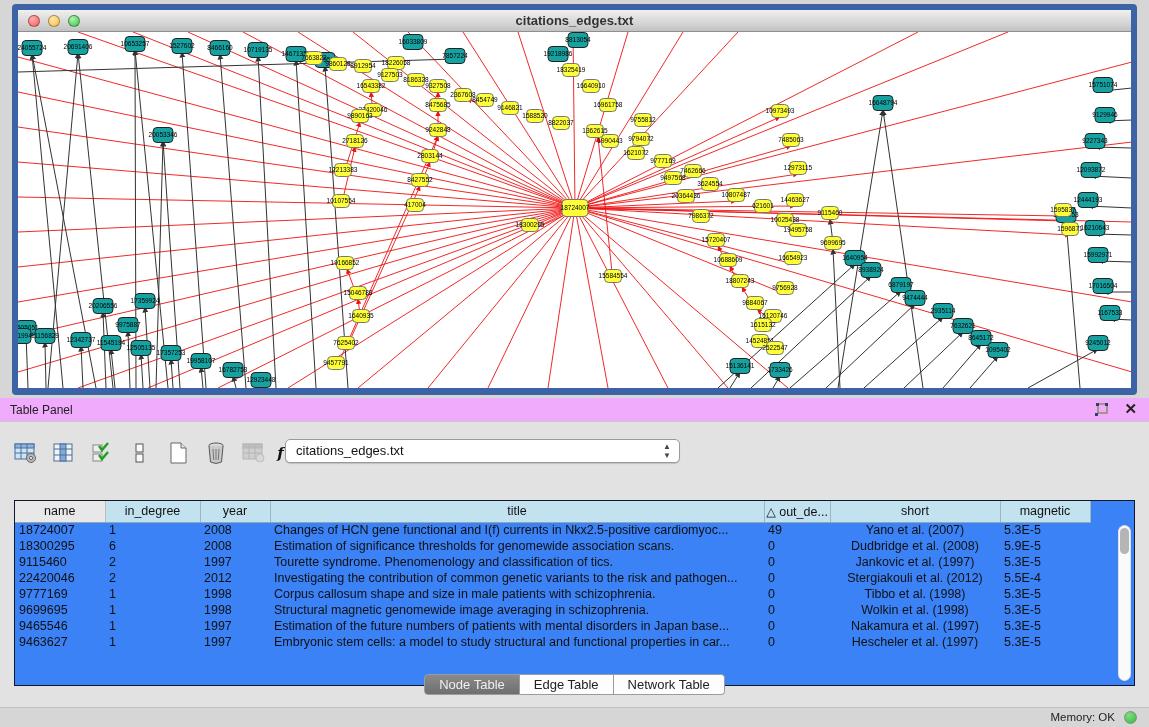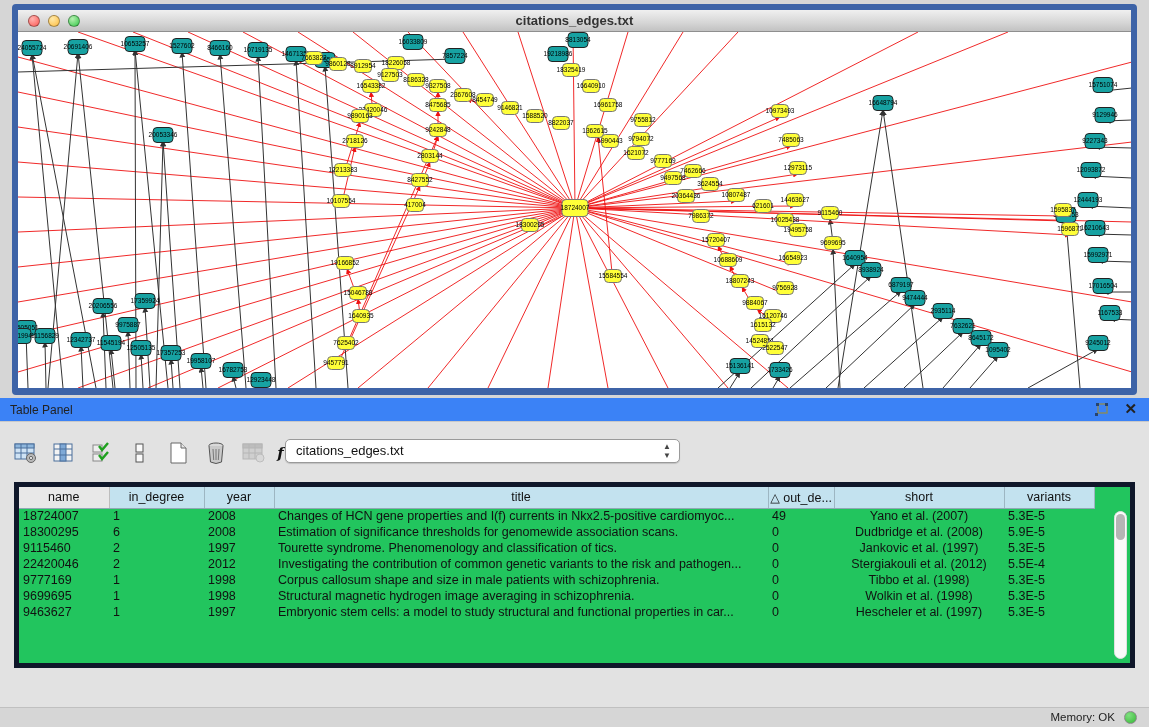--- a/index.html
+++ b/index.html
@@ -12,34 +12,34 @@
   .titlebar { position:relative; height:22px;
     background:linear-gradient(#f0f0f0,#d6d6d6 60%,#c2c2c2); border-bottom:1px solid #8f8f8f; }
   .title-text { position:absolute; left:0; right:0; top:3px; text-align:center; font-size:13px; font-weight:bold; color:#333; }
   .lights { position:absolute; left:10px; top:5px; display:flex; gap:8px; }
   .light { width:12px; height:12px; border-radius:50%; border:1px solid rgba(0,0,0,.35); }
   .canvas { position:relative; width:100%; height:356px; background:#fff; overflow:hidden; }
   .canvas svg { display:block; }
 
   
   .table-panel { position:absolute; left:0; top:398px; width:1149px; height:309px; background:#e2e2e2; }
-  .panel-header { position:relative; height:24px; background:#3b82f6; border-bottom:1px solid #c9c9c9;padding-left:19px; }
+  .panel-header { position:relative; height:24px; background:#f0abfc; border-bottom:1px solid #c9c9c9;padding-left:19px; }
   .panel-title { position:absolute; left:10px; top:5px; font-size:12px; color:#222; }
   .panel-float { position:absolute; right:40px; top:4px; width:16px; height:16px; cursor:pointer; }
   .panel-close { position:absolute; right:12px; top:2px; font-size:15px; font-weight:bold; color:#222; cursor:pointer; }
 
   .toolbar { position:absolute; left:14px; top:38px; height:34px; display:flex; align-items:center; gap:14px; }
   .tb-icon { width:24px; height:24px; display:flex; align-items:center; justify-content:center; cursor:pointer; }
   .fx { font-family:"DejaVu Serif", serif; font-style:italic; font-weight:bold; font-size:15px; color:#111; }
   .combo { position:absolute; left:285px; top:41px; width:395px; height:24px; background:#fff;
     border:1px solid #9a9a9a; border-radius:5px; box-shadow:0 1px 1px rgba(0,0,0,.15);
     font-size:13px; color:#111; line-height:22px; padding-left:10px; cursor:pointer; }
   .combo .arrows { position:absolute; right:8px; top:2px; font-size:8px; line-height:9px; color:#444; text-align:center; }
 
-  .table-wrap { position:absolute; left:14px; top:84px; width:1121px; height:186px; background:#22c55e; border:5px solid #0f172a; overflow:hidden; }
+  .table-wrap { position:absolute; left:14px; top:102px; width:1121px; height:186px; background:#3b82f6; border:1px solid #0f172a; overflow:hidden; }
   table.data { border-collapse:collapse; table-layout:fixed; width:1075px; font-size:12.5px; color:#111; }
   table.data th { height:21px; font-weight:normal; text-align:center; background:#c3e2ef;
     border-right:1px solid #9db6c2; border-bottom:1px solid #8fa8b4; overflow:hidden; white-space:nowrap; }
   table.data th.gray { background:#e8e8e8; border-right:1px solid #bdbdbd; }
   table.data td { height:16px; padding:0 4px; white-space:nowrap; overflow:hidden; }
   table.data td.c { text-align:center; }
   col.w-name{width:90px} col.w-ind{width:95px} col.w-year{width:70px} col.w-title{width:494px}
   col.w-out{width:66px} col.w-short{width:170px} col.w-pr{width:90px}
   .vscroll { position:absolute; right:3px; top:24px; bottom:4px; width:13px; background:#fafafa; border:1px solid #e0e0e0; border-radius:7px; }
   .vthumb { position:absolute; left:1px; top:2px; width:9px; height:26px; background:#b5b5b5; border-radius:5px; }
@@ -764,29 +764,29 @@
           <col class="w-pr">
       </colgroup>
       <thead>
           <tr>
             <th class="gray">name</th>
             <th>in_degree</th>
             <th>year</th>
             <th>title</th>
             <th>△ out_de...</th>
             <th>short</th>
-            <th>variants</th>
+            <th>magnetic</th>
           </tr>
         </thead>
       <tbody>
           <tr>
             <td>18724007</td>
             <td>1</td>
             <td>2008</td>
-            <td>Changes of HCN gene properties and I(f) currents in Nkx2.5-positive cardiomyoc...</td>
+            <td>Changes of HCN gene functional and I(f) currents in Nkx2.5-positive cardiomyoc...</td>
             <td>49</td>
             <td class="c">Yano et al. (2007)</td>
             <td>5.3E-5</td>
           </tr>
           <tr>
             <td>18300295</td>
             <td>6</td>
             <td>2008</td>
             <td>Estimation of significance thresholds for genomewide association scans.</td>
             <td>0</td>
@@ -817,39 +817,53 @@
             <td>1998</td>
             <td>Corpus callosum shape and size in male patients with schizophrenia.</td>
             <td>0</td>
             <td class="c">Tibbo et al. (1998)</td>
             <td>5.3E-5</td>
           </tr>
           <tr>
             <td>9699695</td>
             <td>1</td>
             <td>1998</td>
-            <td>Structural magnetic hydrogen image averaging in schizophrenia.</td>
+            <td>Structural magnetic genomewide image averaging in schizophrenia.</td>
             <td>0</td>
             <td class="c">Wolkin et al. (1998)</td>
+            <td>5.3E-5</td>
+          </tr>
+          <tr>
+            <td>9465546</td>
+            <td>1</td>
+            <td>1997</td>
+            <td>Estimation of the future numbers of patients with mental disorders in Japan base...</td>
+            <td>0</td>
+            <td class="c">Nakamura et al. (1997)</td>
             <td>5.3E-5</td>
           </tr>
           <tr>
             <td>9463627</td>
             <td>1</td>
             <td>1997</td>
             <td>Embryonic stem cells: a model to study structural and functional properties in car...</td>
             <td>0</td>
             <td class="c">Hescheler et al. (1997)</td>
             <td>5.3E-5</td>
           </tr>
         </tbody>
     </table>
     <div class="vscroll">
         <div class="vthumb"></div>
       </div>
   </div>
 
+  <div class="tabs">
+    <span class="tab sel">Node Table</span>
+    <span class="tab">Edge Table</span>
+    <span class="tab">Network Table</span>
+  </div>
 </div>
 
 <div class="statusbar">
   <span class="mem">Memory: OK</span>
   <span class="mem-dot"></span>
 </div>
 
 </body></html>

